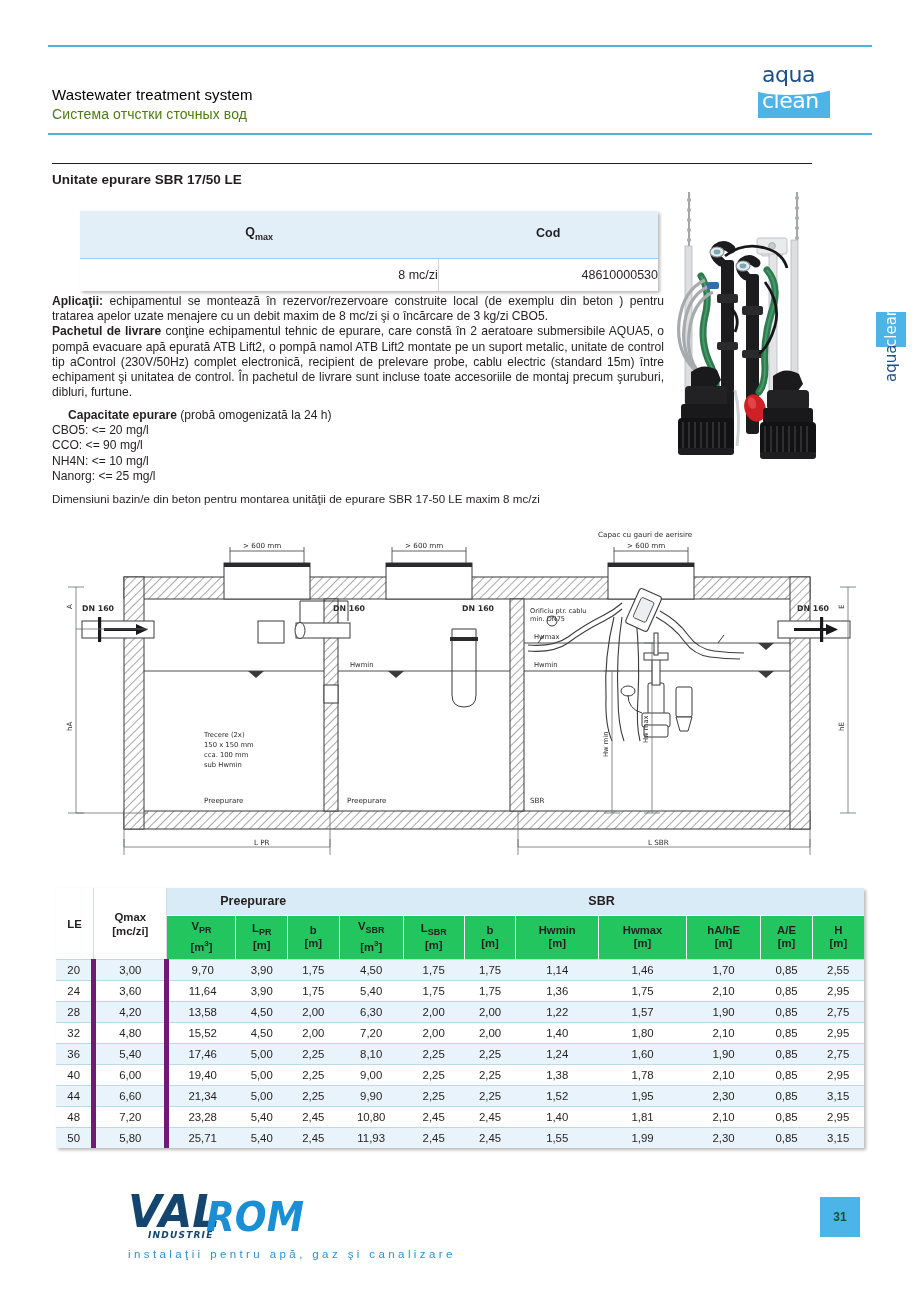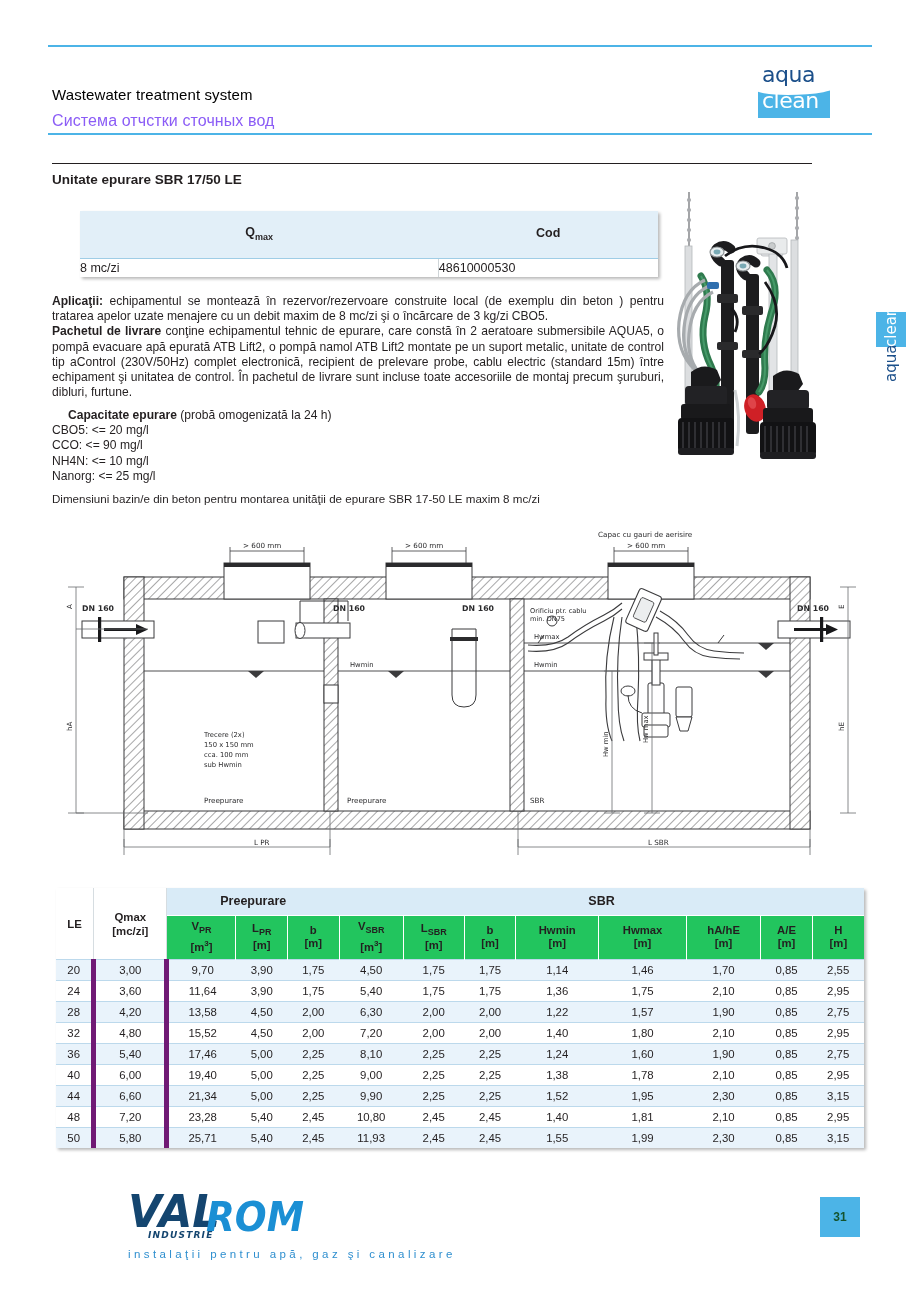--- a/index.html
+++ b/index.html
@@ -24,21 +24,21 @@
   .hdr-title {
     position:absolute; left:52px; top:60px;
     font-size:19px; font-weight:bold; color:#27a3e0; letter-spacing:.1px;
   }
   .hdr-sub1 {
     position:absolute; left:52px; top:86px;
     font-size:15px; color:#000000; letter-spacing:.1px;
   }
   .hdr-sub2 {
     position:absolute; left:52px; top:106px;
-    font-size:16px; color:#8b5cf6; letter-spacing:.1px;margin-top:6px;
+    font-size:14px; color:#4d7c0f; letter-spacing:.1px;
   }
 
   
   .logo-aqua {
     position:absolute; left:758px; top:62px; width:72px; height:56px;
     background:#ffffff; overflow:hidden; line-height:1;
   }
   .logo-aqua .top {
     position:absolute; left:0; top:0; width:72px; height:28px;
     background:#ffffff;
@@ -98,21 +98,21 @@
   .qtable {
     position:absolute; left:80px; top:211px; width:578px;
     border-collapse:collapse; font-size:12.5px;
     box-shadow: 2px 2px 3px rgba(0,0,0,.28);
   }
   .qtable th {
     background:#e2eff8; font-weight:bold; padding:14px 0 16px 0;
     border-bottom:1px solid #9fcde6; text-align:center;
   }
   .qtable td {
-    background:#ffffff; padding:2px 0; text-align:left;
+    background:#ffffff; padding:9px 0; text-align:right;
   }
   .qtable .c1 { width:62%; }
   .qtable .c2 { width:38%; border-left:1px solid #cfd5d8;}
   .qtable th.c2 { border-left:none; }
   sub { font-size:9px; }
 
   
   .body-copy {
     position:absolute; left:52px; top:294px; width:612px;
     font-size:12.1px; line-height:15.2px; text-align:justify;

